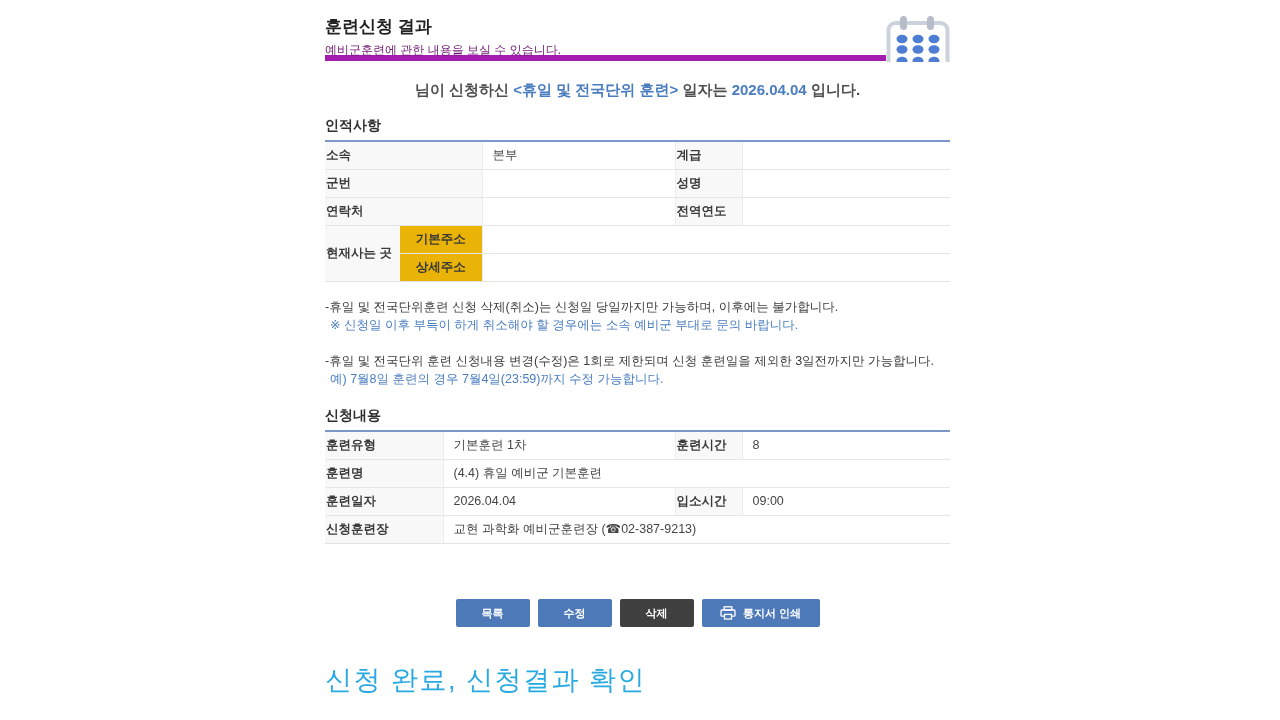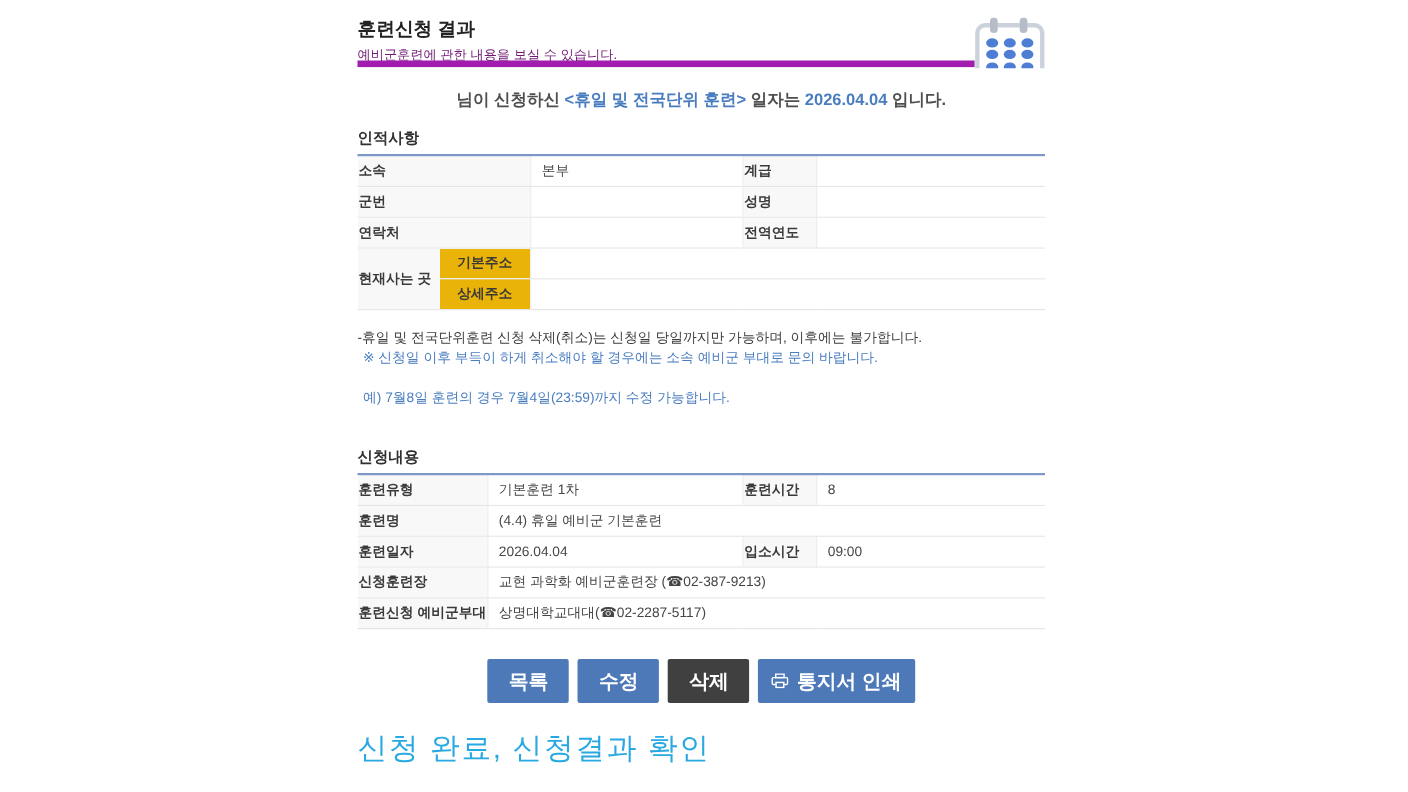--- a/index.html
+++ b/index.html
@@ -55,23 +55,23 @@
   .note-group { margin:0 0 18px 0; }
   .note-main { color:#3c3c3c; }
   .note-sub { color:#4a7dc0; padding-left:5px; }
 
   
   .btn-row {
     position:absolute; left:325px; top:599px; width:625px;
     display:flex; justify-content:center; gap:8px;
   }
   .btn {
-    height:40px; min-width:74px; padding:12px 12px;
+    height:28px; min-width:74px; padding:12px 12px;
     background:#4d79b8; color:#fff; border:none; border-radius:2px;
-    font-family:inherit; font-size:18px; font-weight:700;
+    font-family:inherit; font-size:11px; font-weight:700;
     display:flex; align-items:center; justify-content:center; gap:7px;
     cursor:pointer;
   }
   .btn.gray { background:#404040; }
   .btn.print { min-width:118px; }
   .printer-icon { display:inline-flex; align-items:center; }
 
   
   .caption {
     position:absolute; left:325px; top:662px;
@@ -148,20 +148,21 @@
   </tr>
 </tbody>
   </table>
 
 <div class="notes">
   <div class="note-group">
     <div class="note-main">-휴일 및 전국단위훈련 신청 삭제(취소)는 신청일 당일까지만 가능하며, 이후에는 불가합니다.</div>
     <div class="note-sub">※ 신청일 이후 부득이 하게 취소해야 할 경우에는 소속 예비군 부대로 문의 바랍니다.</div>
   </div>
   <div class="note-group">
+    <div class="note-main">-휴일 및 전국단위 훈련 신청내용 변경(수정)은 1회로 제한되며 신청 훈련일을 제외한 3일전까지만 가능합니다.</div>
     <div class="note-sub">예) 7월8일 훈련의 경우 7월4일(23:59)까지 수정 가능합니다.</div>
   </div>
 </div>
 
 <div class="sec-title s2">신청내용</div>
 
 <table class="info t2">
   <colgroup>
       <col style="width:118px">
       <col style="width:232px">
@@ -181,24 +182,20 @@
   </tr>
   <tr>
     <td class="lbl first">훈련일자</td>
     <td class="val">2026.04.04</td>
     <td class="lbl">입소시간</td>
     <td class="val">09:00</td>
   </tr>
   <tr>
     <td class="lbl first">신청훈련장</td>
     <td class="val" colspan="3">교현 과학화 예비군훈련장 (☎02-387-9213)</td>
-  </tr>
-  <tr>
-    <td class="lbl first">훈련신청 예비군부대</td>
-    <td class="val" colspan="3">상명대학교대대(☎02-2287-5117)</td>
   </tr>
 </tbody>
   </table>
 
 <div class="btn-row">
   <button class="btn">목록</button>
   <button class="btn">수정</button>
   <button class="btn gray">삭제</button>
   <button class="btn print">
     <span class="printer-icon">

